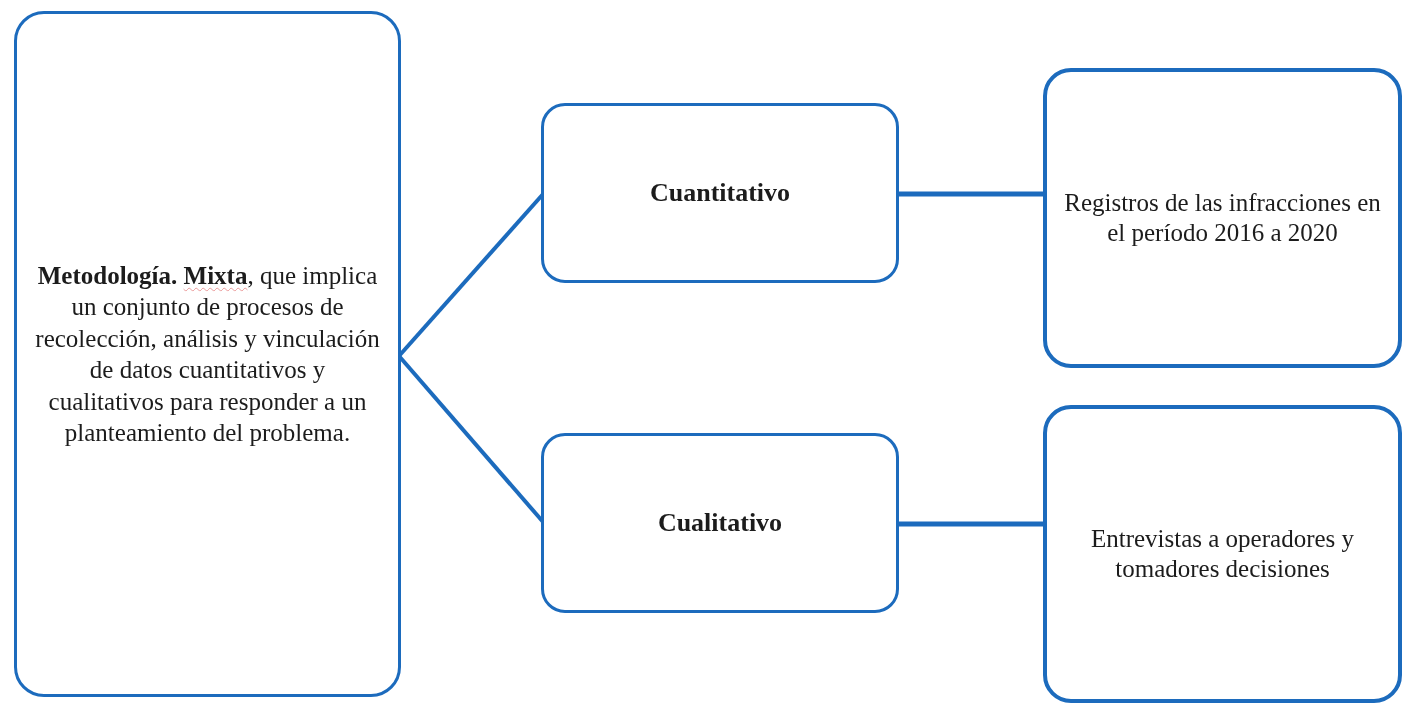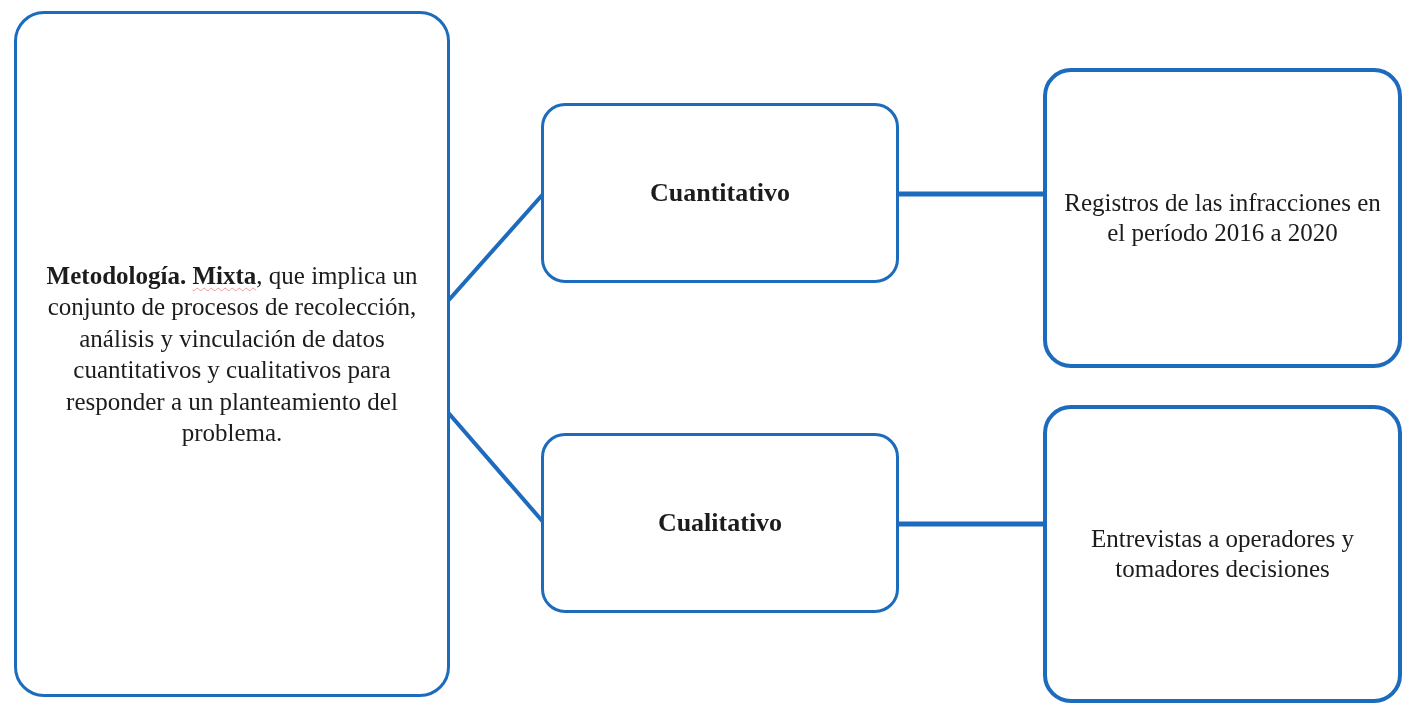--- a/index.html
+++ b/index.html
@@ -29,21 +29,21 @@
     border: 3px solid #1c6bbd;
     display: flex;
     align-items: center;
     justify-content: center;
     text-align: center;
     color: #1c1c1c;
     z-index: 1;
   }
   .root-node {
     left: 14px; top: 11px;
-    width: 436px; height: 686px;
+    width: 387px; height: 686px;
     border-radius: 30px;
     padding: 20px 14px;
     font-size: 25px;
     line-height: 1.26;
   }
   .root-text b { font-weight: bold; }
   .squiggle {
     text-decoration-line: underline;
     text-decoration-style: wavy;
     text-decoration-color: rgba(221, 82, 82, 0.55);

